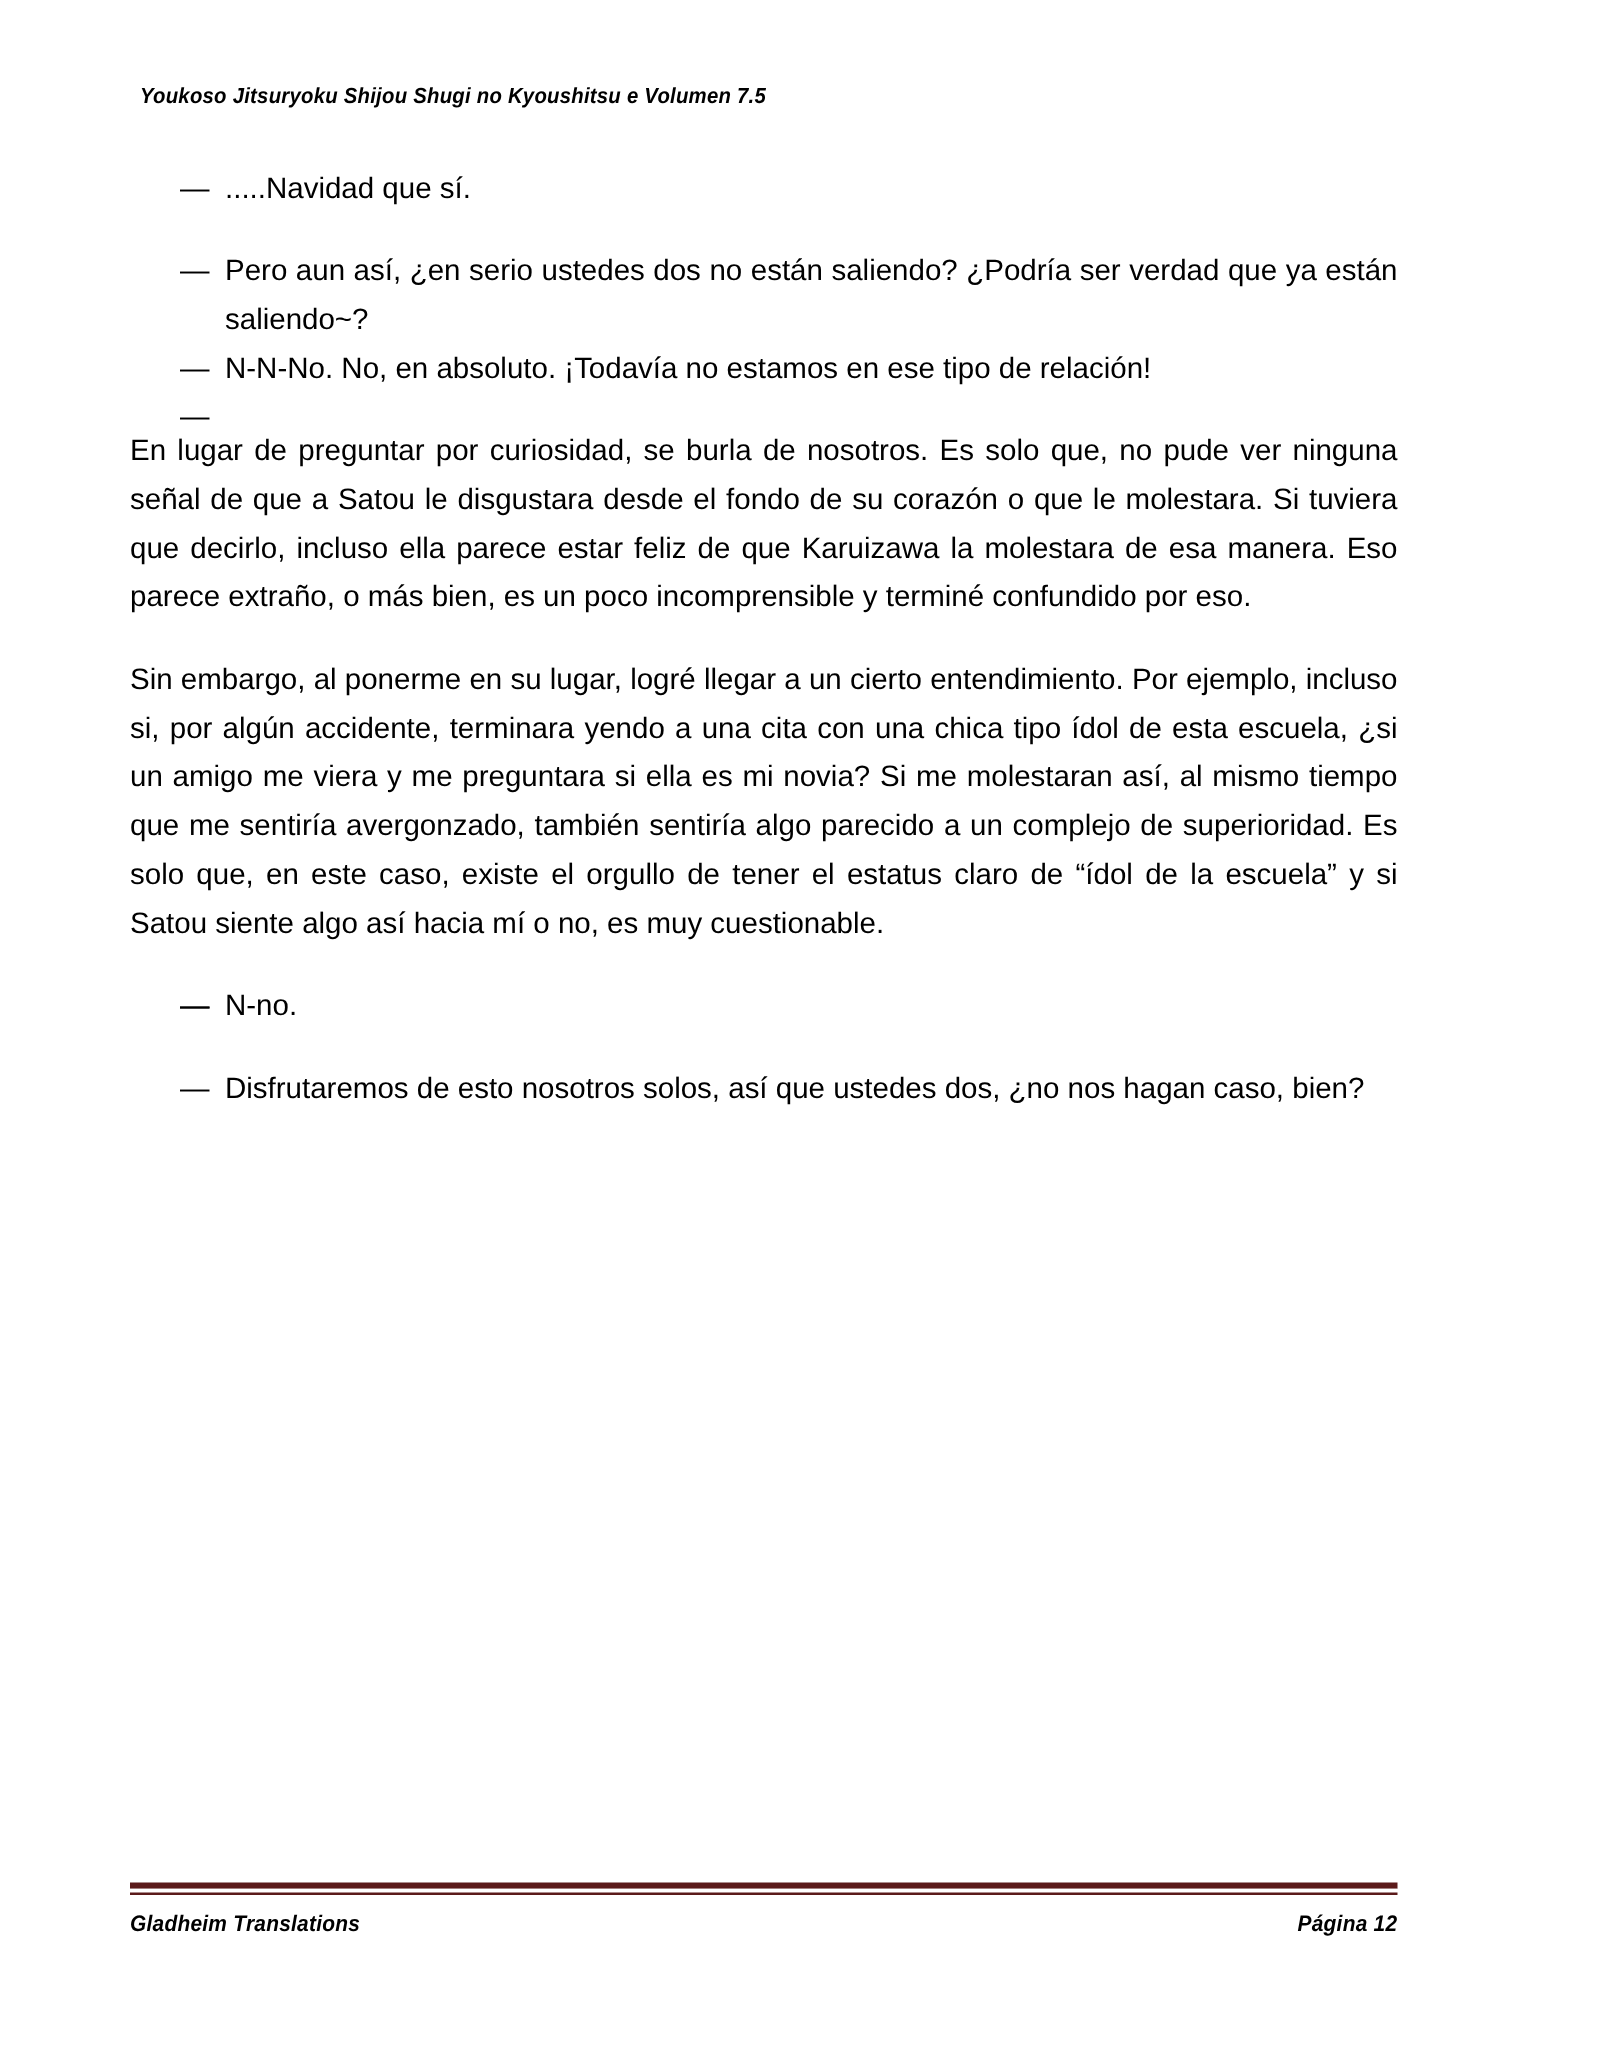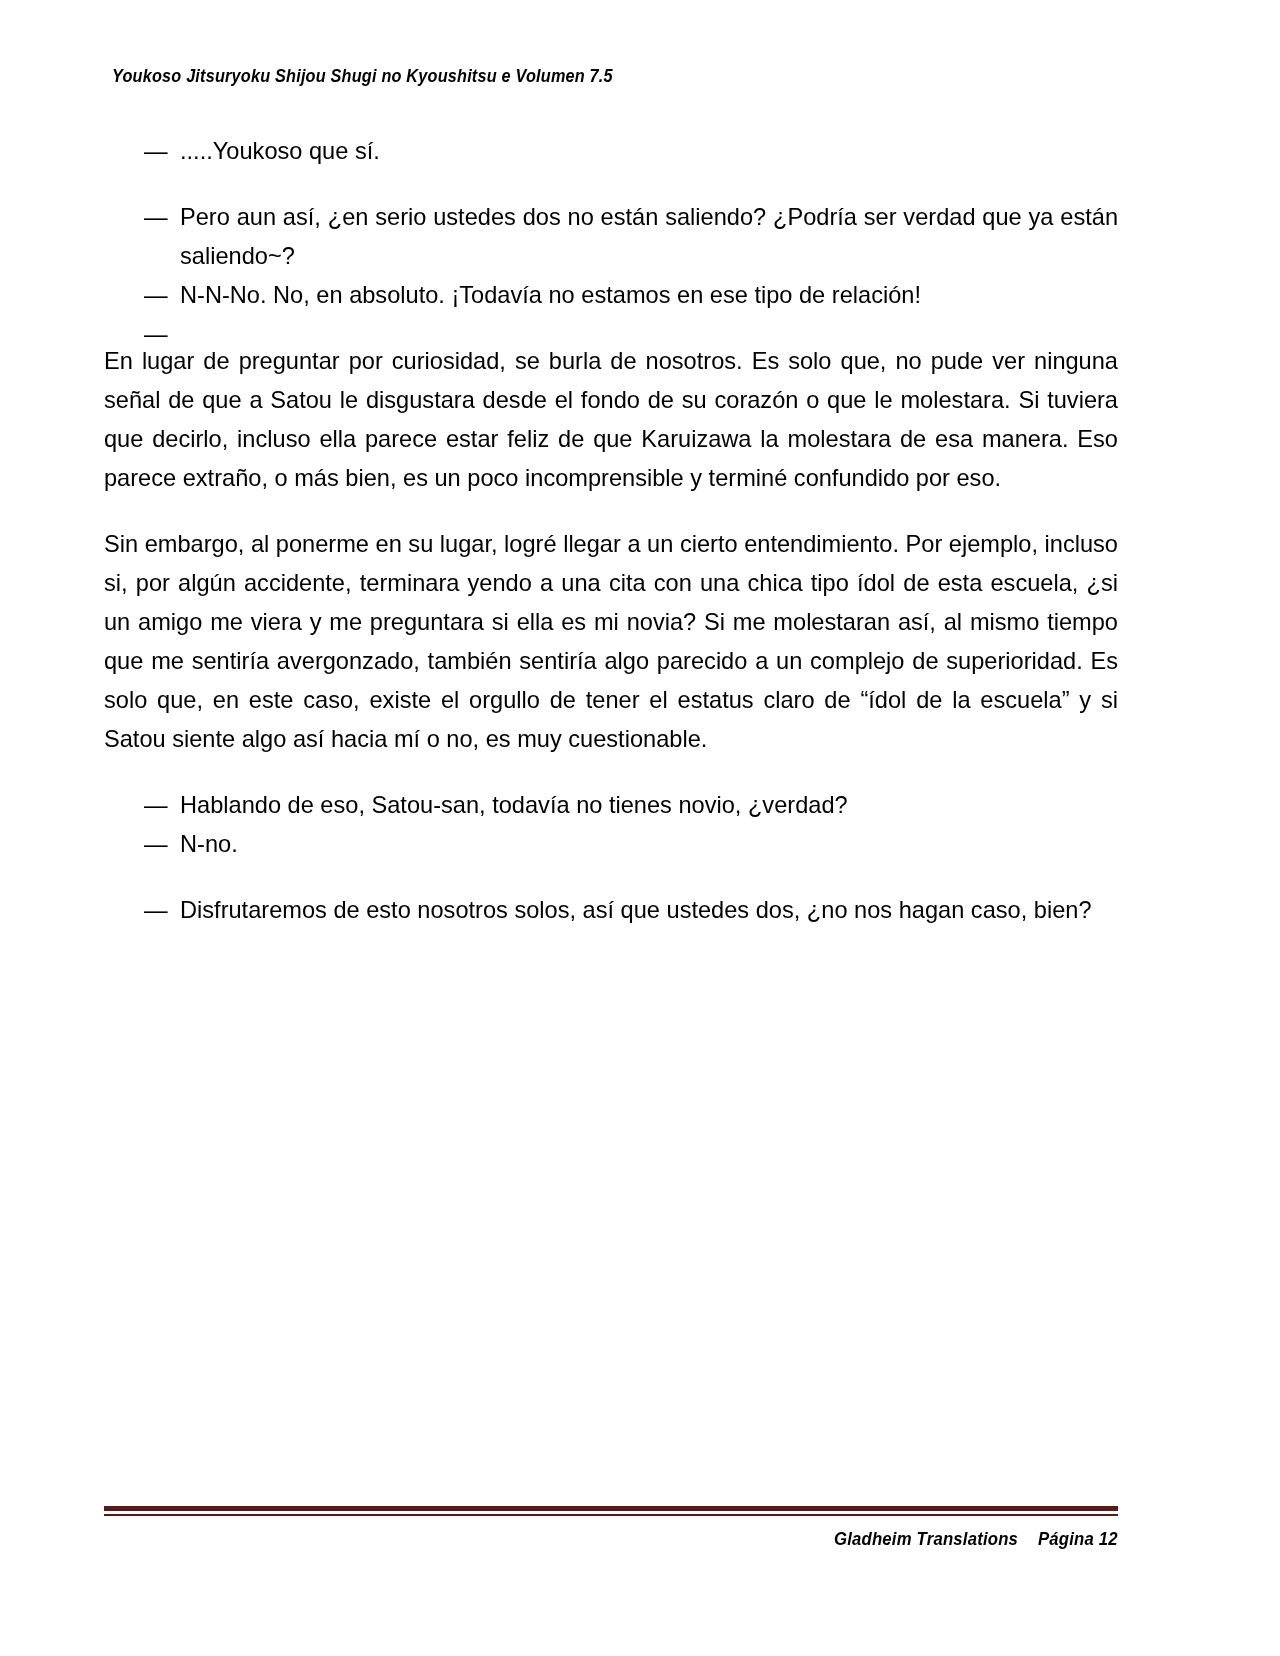--- a/index.html
+++ b/index.html
@@ -112,21 +112,21 @@
     background: #ffffff;
     width: 100%;
   }
   .footer-rule-thin {
     height: 2px;
     background: #5B1A1A;
     width: 100%;
   }
   .footer-row {
     display: flex;
-    justify-content: flex-end;
+    justify-content: space-between;
     align-items: baseline;
     margin-top: 13px;
   }
   .footer-left, .footer-right {
     font-family: "Liberation Sans", sans-serif;
     font-weight: bold;
     font-style: italic;
     font-size: 18px;
     letter-spacing: 0.2px;
     color: #000000;
@@ -141,21 +141,21 @@
 <div class="page">
 
   <div class="page-header">
     <div class="header-title">Youkoso Jitsuryoku Shijou Shugi no Kyoushitsu e Volumen 7.5</div>
   </div>
 
   <div class="content">
 
     <div class="single-dialogue">
       <p class="dialogue-line nojust">
-        <span class="dash">—</span><span>.....Youkoso que sí.</span>
+        <span class="dash">—</span><span>.....Navidad que sí.</span>
       </p>
     </div>
 
 
     <div class="dialogue-block">
       <p class="dialogue-line">
         <span class="dash">—</span><span>Pero aun así, ¿en serio ustedes dos no están saliendo? ¿Podría ser verdad que ya están saliendo~?</span>
       </p>
       <p class="dialogue-line nojust">
         <span class="dash">—</span><span>N-N-No. No, en absoluto. ¡Todavía no estamos en ese tipo de relación!</span>
@@ -164,21 +164,21 @@
         <span class="dash">—</span>
       </p>
     </div>
 
     <p class="para">En lugar de preguntar por curiosidad, se burla de nosotros. Es solo que, no pude ver ninguna señal de que a Satou le disgustara desde el fondo de su corazón o que le molestara. Si tuviera que decirlo, incluso ella parece estar feliz de que Karuizawa la molestara de esa manera. Eso parece extraño, o más bien, es un poco incomprensible y terminé confundido por eso.</p>
 
     <p class="para">Sin embargo, al ponerme en su lugar, logré llegar a un cierto entendimiento. Por ejemplo, incluso si, por algún accidente, terminara yendo a una cita con una chica tipo ídol de esta escuela, ¿si un amigo me viera y me preguntara si ella es mi novia? Si me molestaran así, al mismo tiempo que me sentiría avergonzado, también sentiría algo parecido a un complejo de superioridad. Es solo que, en este caso, existe el orgullo de tener el estatus claro de “ídol de la escuela” y si Satou siente algo así hacia mí o no, es muy cuestionable.</p>
 
     <div class="dialogue-block">
       <p class="dialogue-line nojust">
-        <span class="dash">—</span><span>Hablando de eso, Satou-san, todavía no tienes novio, ¿verdad?</span>
+        <span class="dash">—</span>
       </p>
       <p class="dialogue-line nojust">
         <span class="dash">—</span><span>N-no.</span>
       </p>
     </div>
 
 
 
     <div class="dialogue-block">
       <p class="dialogue-line nojust">

